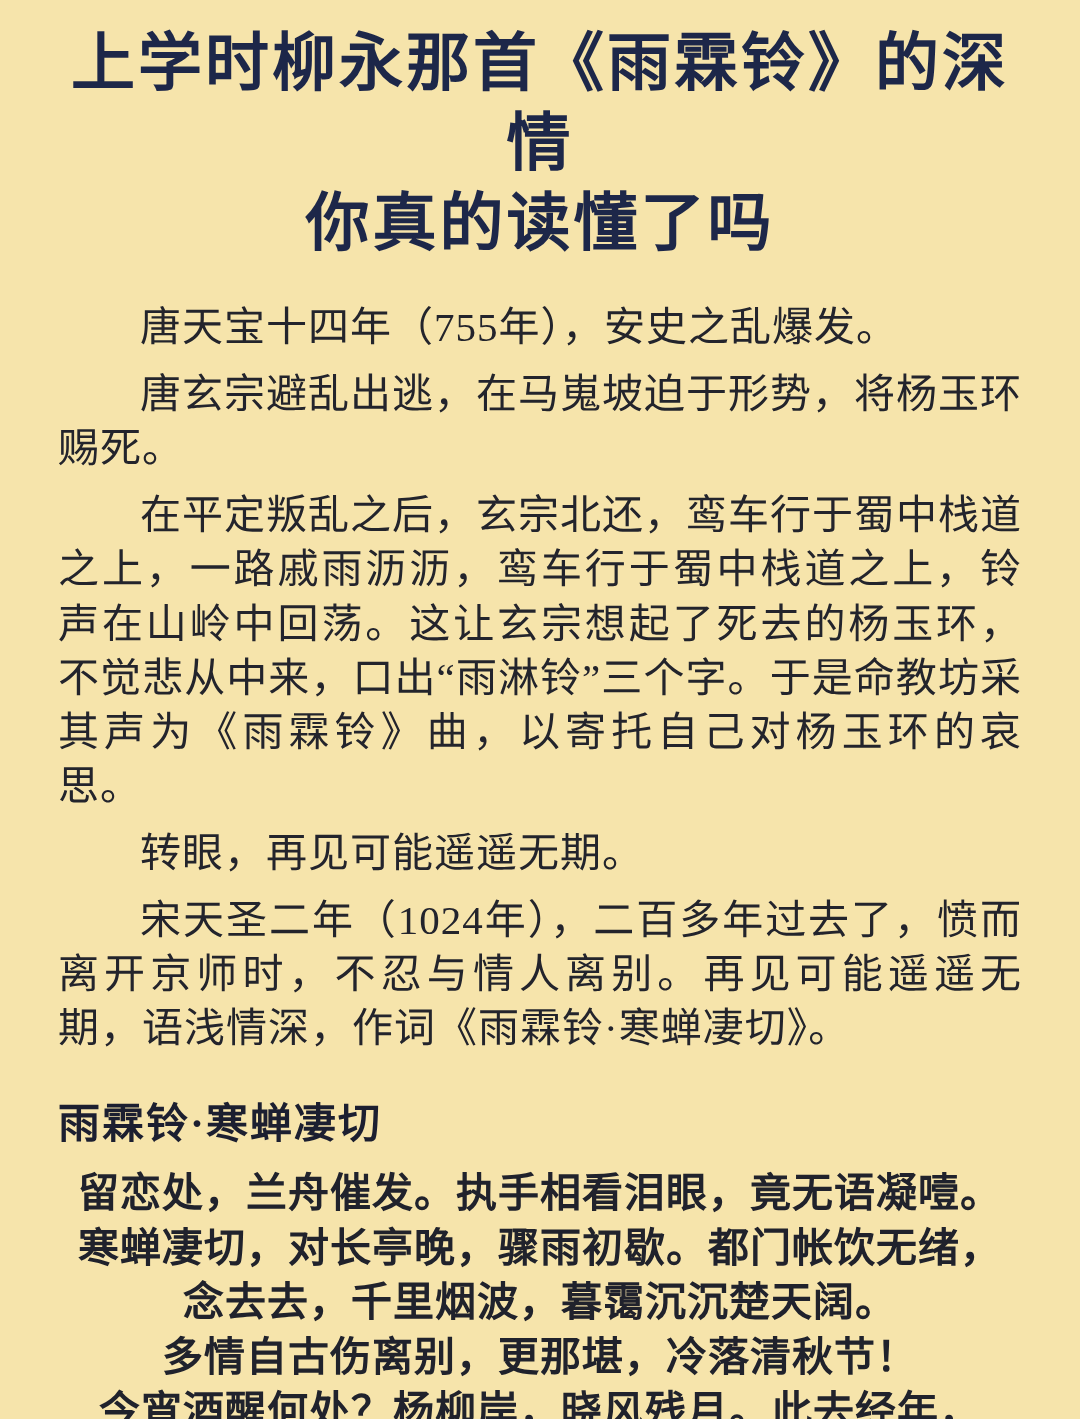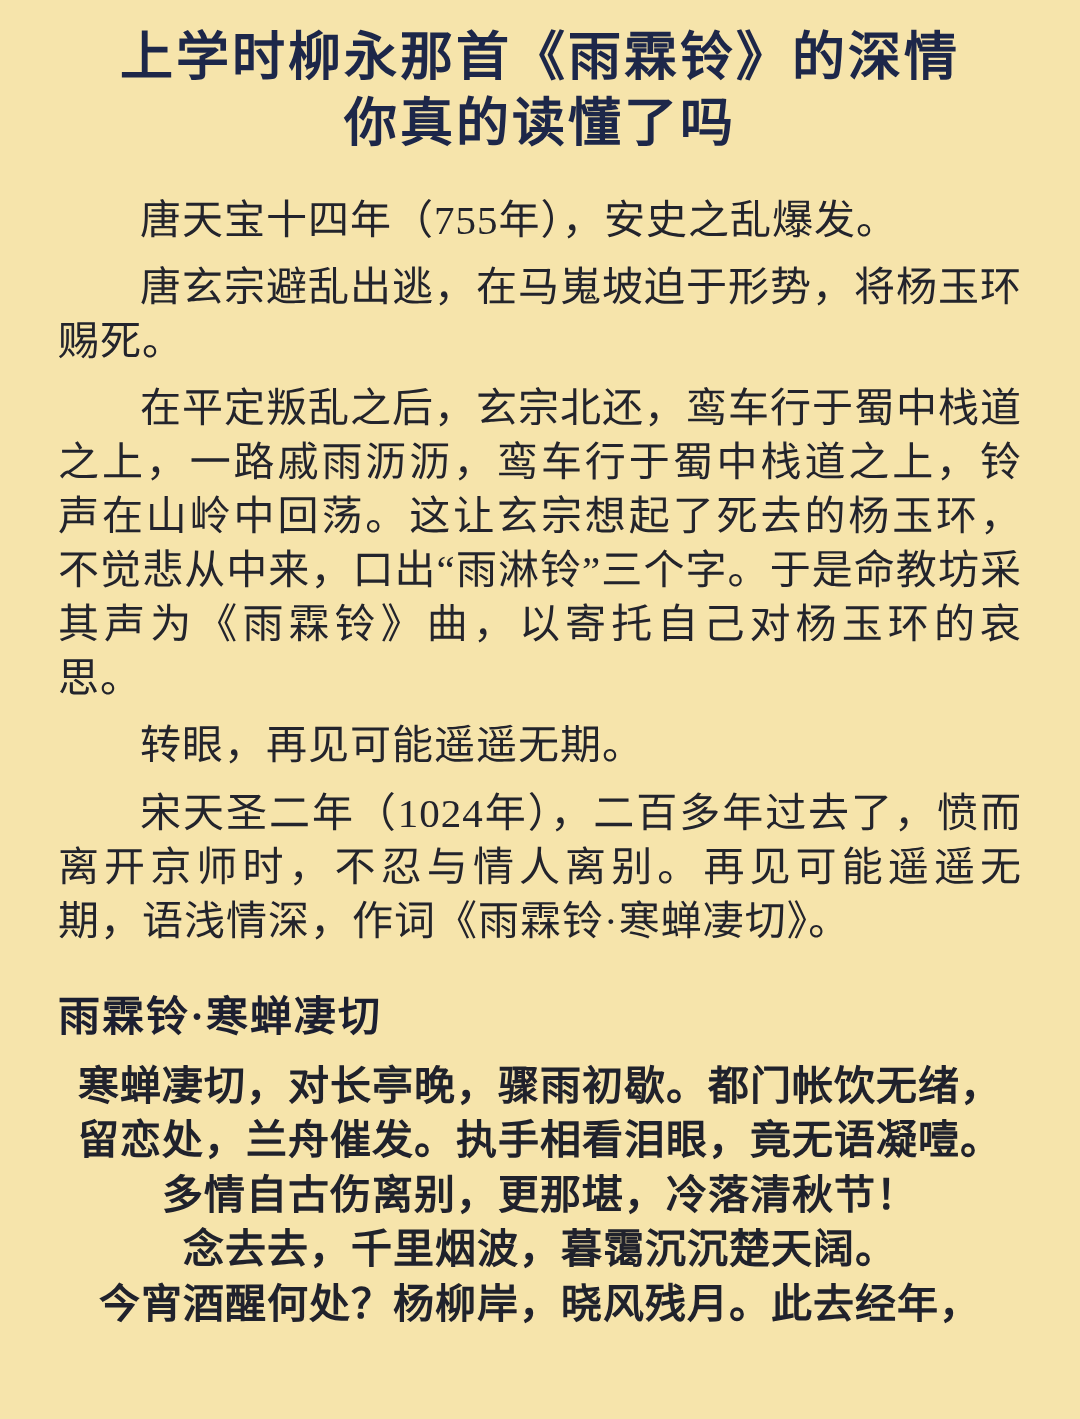--- a/index.html
+++ b/index.html
@@ -14,21 +14,21 @@
     box-sizing: border-box;
     background: #f6e4ab;
     padding: 24px 58px 40px 58px;
     overflow: hidden;
     font-family: "Liberation Serif", "DejaVu Serif", serif;
   }
   .title {
     margin: 0;
     text-align: center;
     color: #1d2749;
-    font-size: 53px;
+    font-size: 64px;
     line-height: 1.25;
     font-weight: 900;
     letter-spacing: 3px;
     font-family: "Liberation Serif", "DejaVu Serif", serif;
   }
   .title-line {
     display: block;
   }
   .article-body {
     margin-top: 36px;
@@ -80,21 +80,21 @@
   <div class="article-body">
     <p>唐天宝十四年（755年），安史之乱爆发。</p>
     <p>唐玄宗避乱出逃，在马嵬坡迫于形势，将杨玉环赐死。</p>
     <p>在平定叛乱之后，玄宗北还，鸾车行于蜀中栈道之上，一路戚雨沥沥，鸾车行于蜀中栈道之上，铃声在山岭中回荡。这让玄宗想起了死去的杨玉环，不觉悲从中来，口出“雨淋铃”三个字。于是命教坊采其声为《雨霖铃》曲，以寄托自己对杨玉环的哀思。</p>
     <p>转眼，再见可能遥遥无期。</p>
     <p>宋天圣二年（1024年），二百多年过去了，愤而离开京师时，不忍与情人离别。再见可能遥遥无期，语浅情深，作词《雨霖铃·寒蝉凄切》。</p>
   </div>
 
   <div class="poem-section">
     <h2 class="poem-heading">雨霖铃·寒蝉凄切</h2>
+    <p class="poem-line">留恋处，兰舟催发。执手相看泪眼，竟无语凝噎。</p>
     <p class="poem-line">寒蝉凄切，对长亭晚，骤雨初歇。都门帐饮无绪，</p>
-    <p class="poem-line">留恋处，兰舟催发。执手相看泪眼，竟无语凝噎。</p>
+    <p class="poem-line">念去去，千里烟波，暮霭沉沉楚天阔。</p>
     <p class="poem-line">多情自古伤离别，更那堪，冷落清秋节！</p>
-    <p class="poem-line">念去去，千里烟波，暮霭沉沉楚天阔。</p>
     <p class="poem-line">今宵酒醒何处？杨柳岸，晓风残月。此去经年，</p>
 
   </div>
 
 </div>
 
 </body></html>

